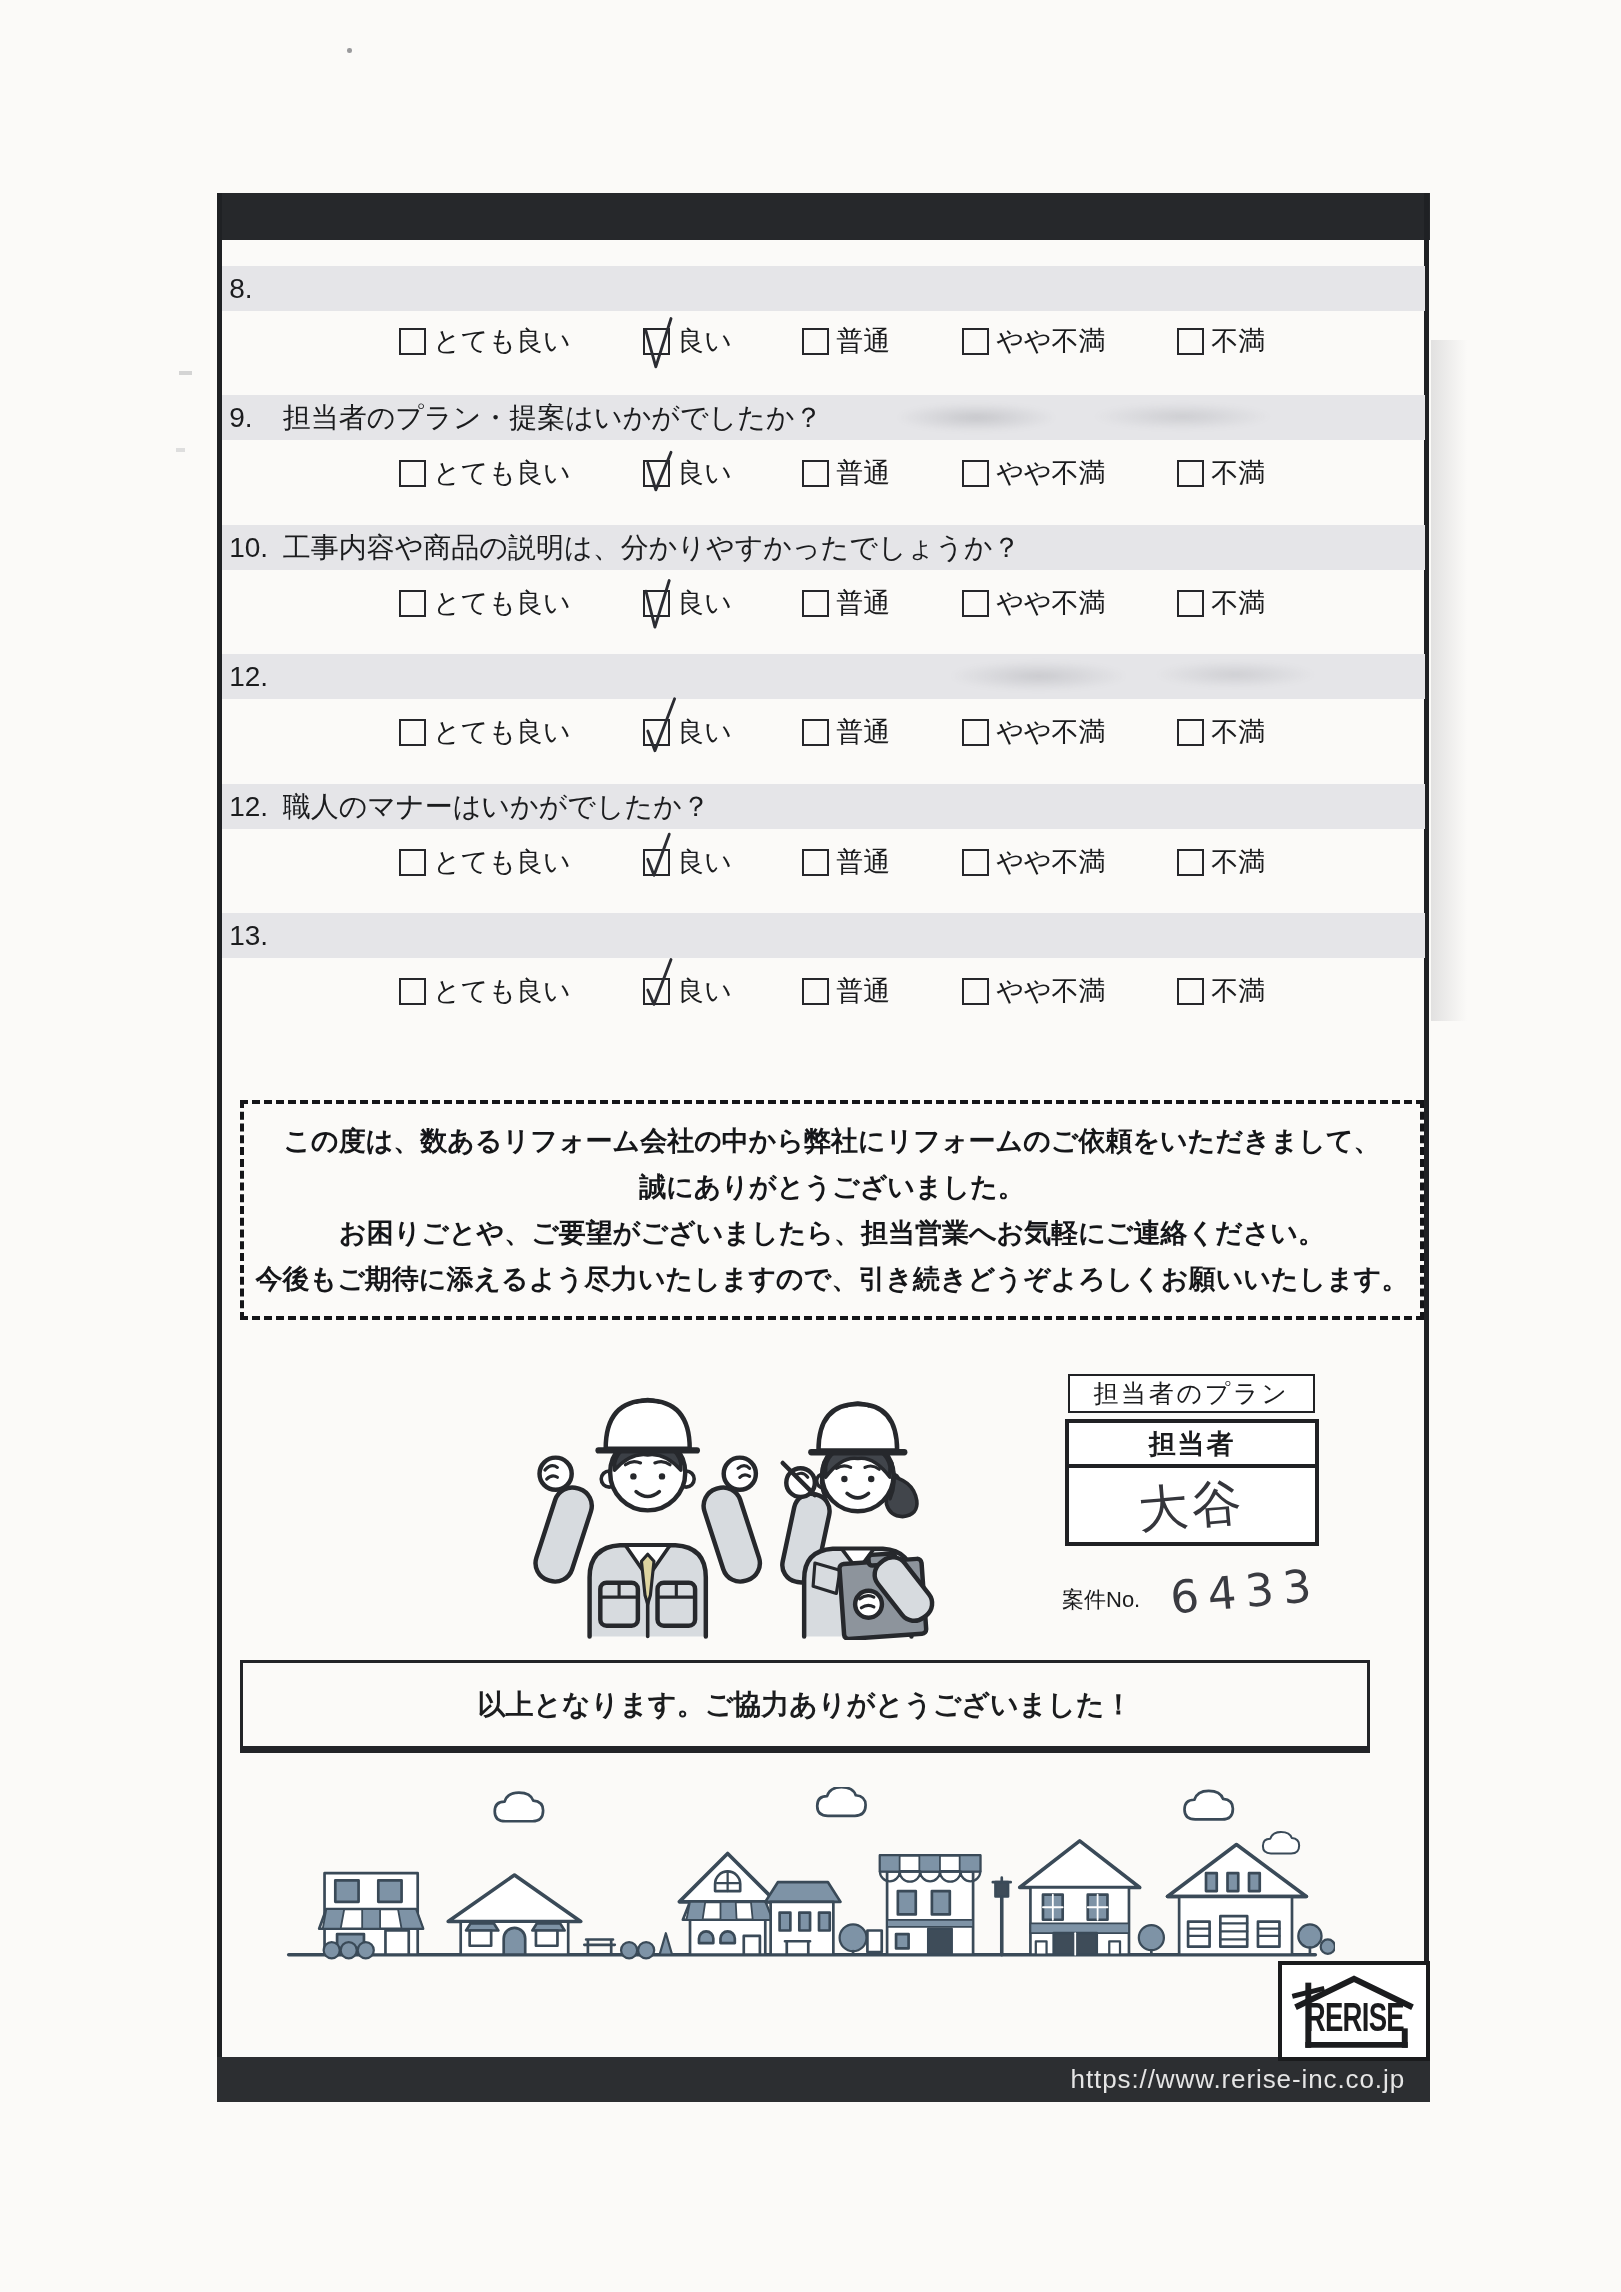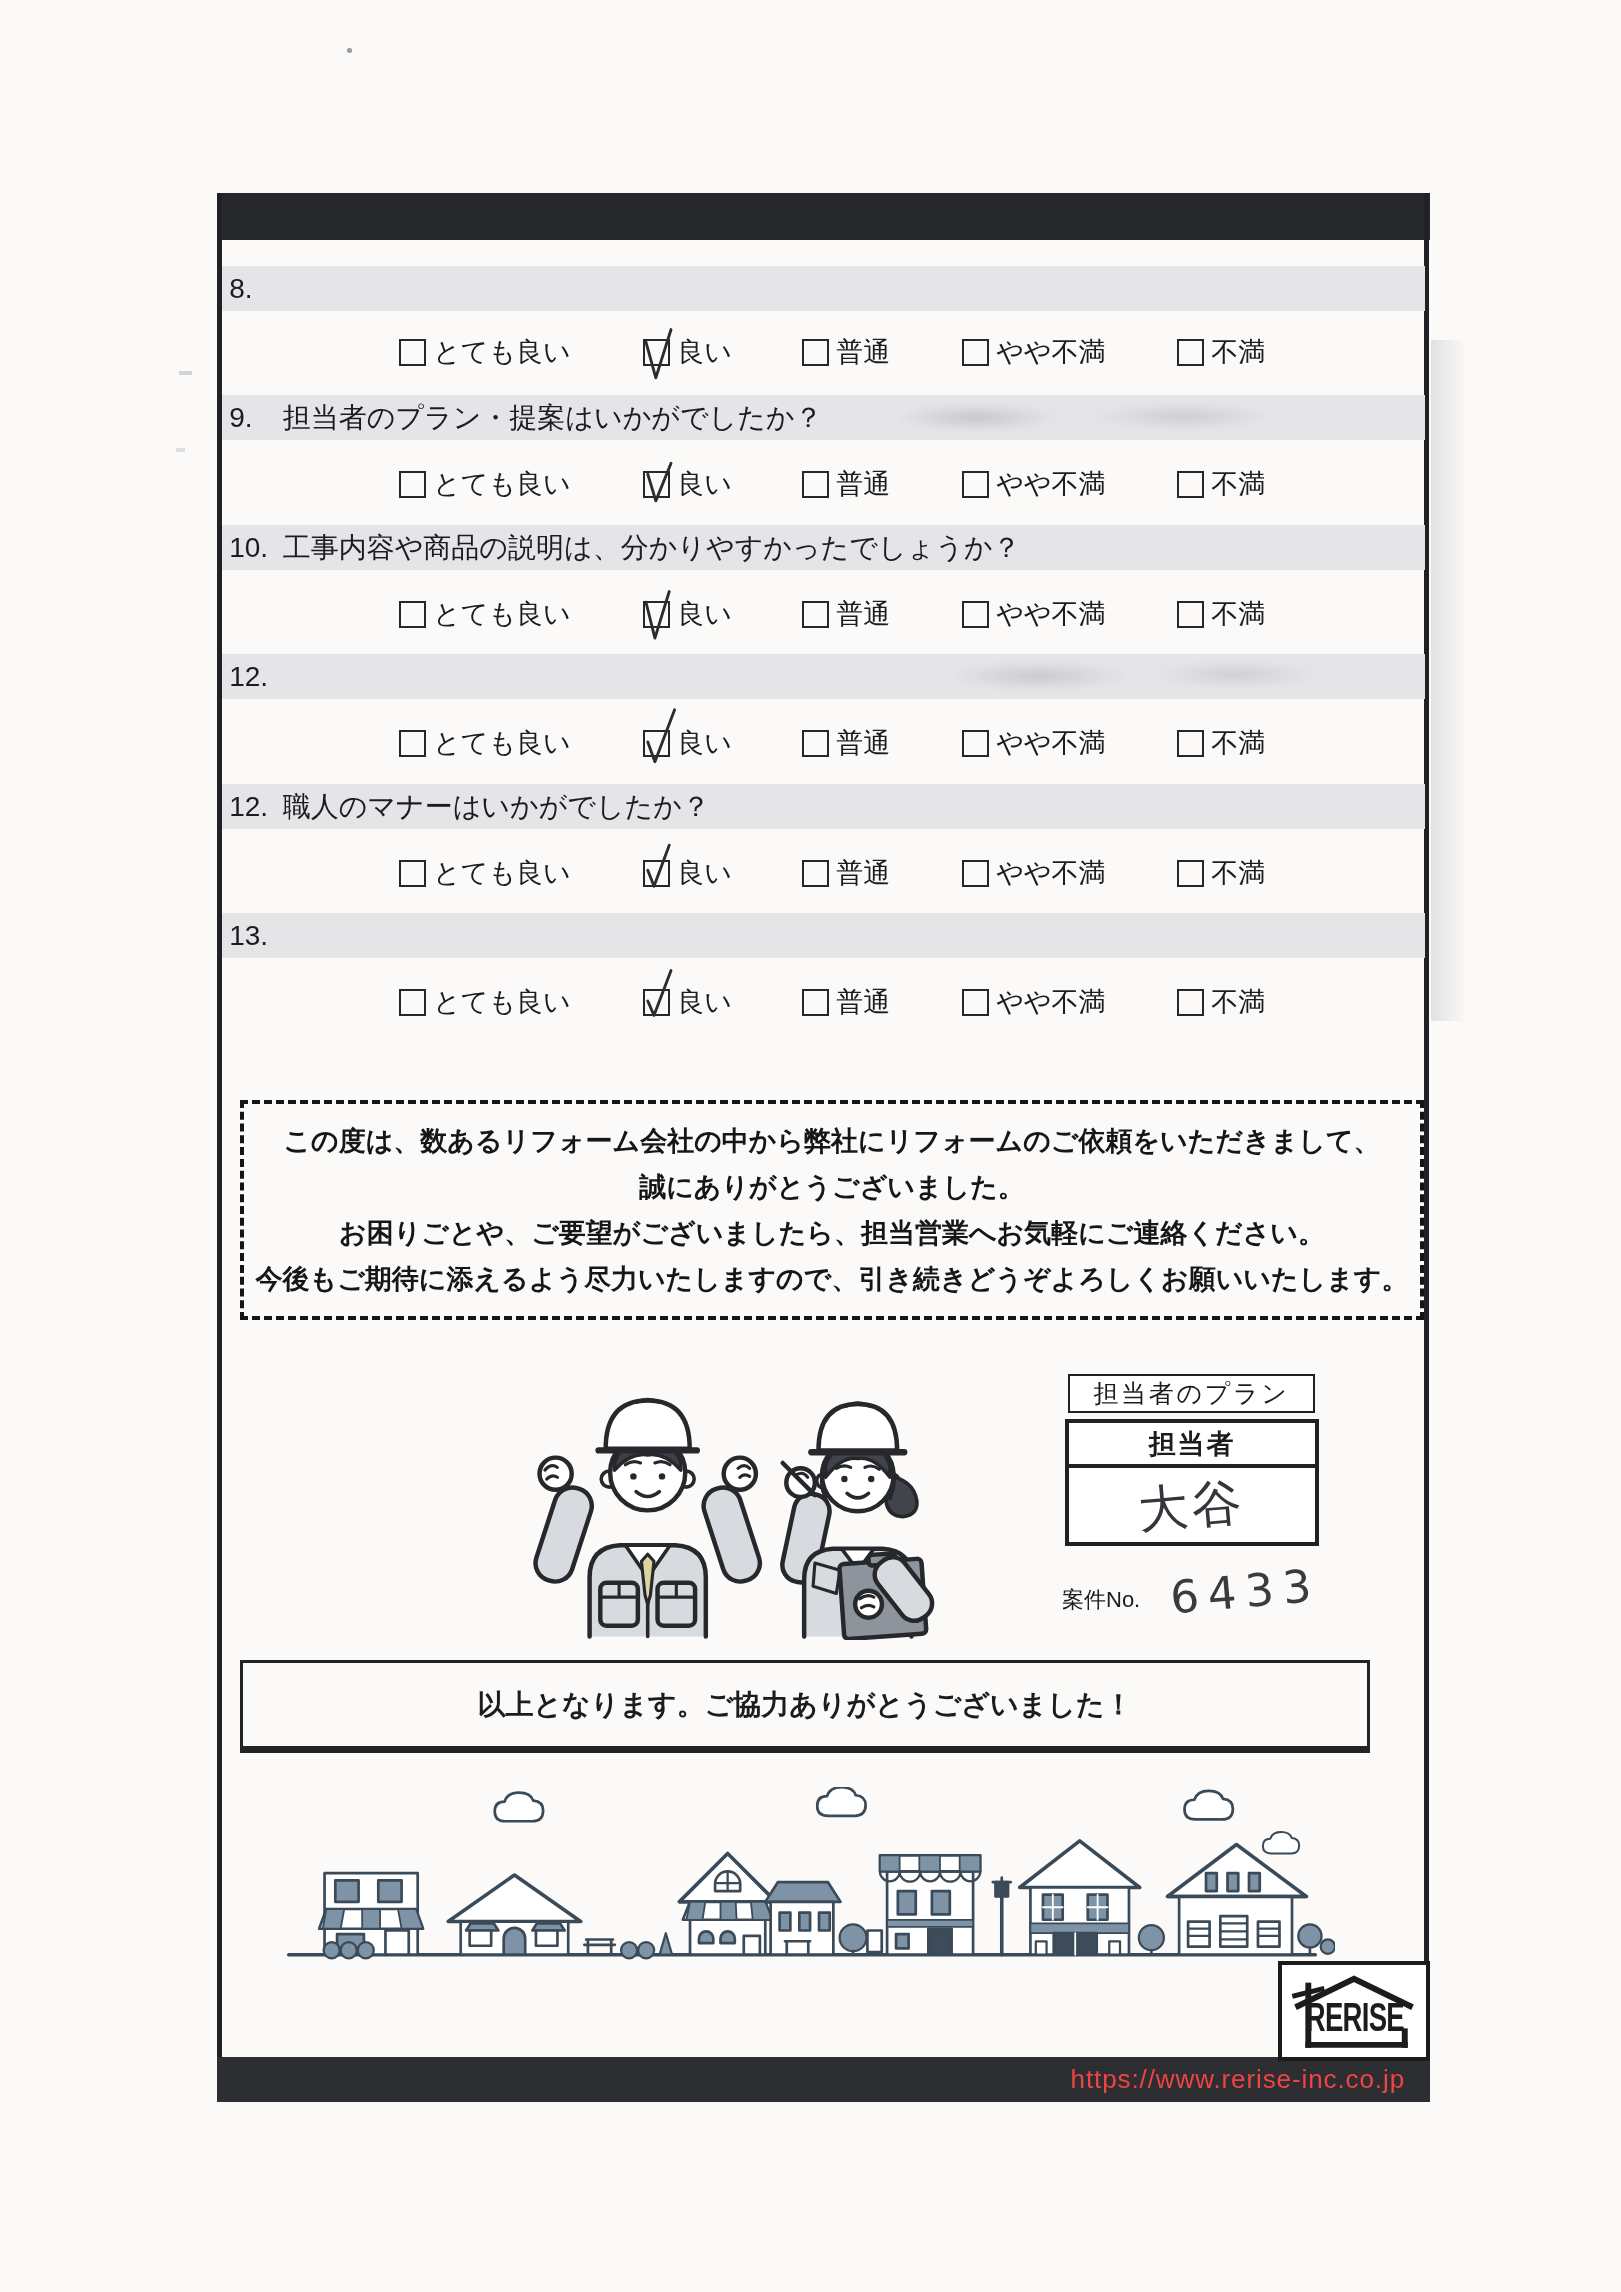--- a/index.html
+++ b/index.html
@@ -9,28 +9,28 @@
     font-family:"Liberation Sans","DejaVu Sans",sans-serif;
     color:#1b1c1e;
   }
   .abs{position:absolute;}
 
   
   .top-bar{left:217px; top:193px; width:1213px; height:47px; background:#26282b;}
   .side-border{top:193px; width:5.4px; height:1909px; background:#1f2124;}
   .footer-bar{left:217px; top:2057px; width:1213px; height:45px; background:#2c2e31; z-index:4;
     display:flex; align-items:center; justify-content:flex-end;}
-  .footer-url{color:#ef4444; font-size:26px; letter-spacing:0.9px; padding-right:25px; font-weight:normal;}
+  .footer-url{color:#e5e5e5; font-size:26px; letter-spacing:0.9px; padding-right:25px; font-weight:normal;}
 
   
   .q-band{left:222px; width:1203px; height:45px; background:#e5e5e8;
     display:flex; align-items:center; font-size:28px;}
   .q-no{display:inline-block; width:41px; text-align:left; padding-left:7.2px; flex:0 0 auto;}
   .q-text{margin-left:12.5px; white-space:nowrap;}
-  .opt-row{left:0; width:1621px; height:38px;margin-top:11px;}
+  .opt-row{left:0; width:1621px; height:38px;}
   .opt{position:absolute; top:0; height:38px; display:flex; align-items:center; gap:7.2px; font-size:27px;}
   .cb{position:relative; width:23px; height:23px; border:2.7px solid #26272b; background:transparent; flex:0 0 auto;}
   .check{position:absolute; left:-8px; top:-24px; width:43px; height:68px; overflow:visible; pointer-events:none;}
   .check path{stroke:#2b2c32; stroke-width:3.2; fill:none; stroke-linecap:round; stroke-linejoin:round;}
 
   
   .thanks-box{left:240px; top:1100px; width:1184px; height:220px; border:4.5px dashed #141518;
     display:flex; flex-direction:column; justify-content:space-evenly; align-items:center;
     box-sizing:border-box; padding:9px 18px;}
   .thanks-line{font-size:27px; font-weight:bold; white-space:nowrap; color:#151619;}

